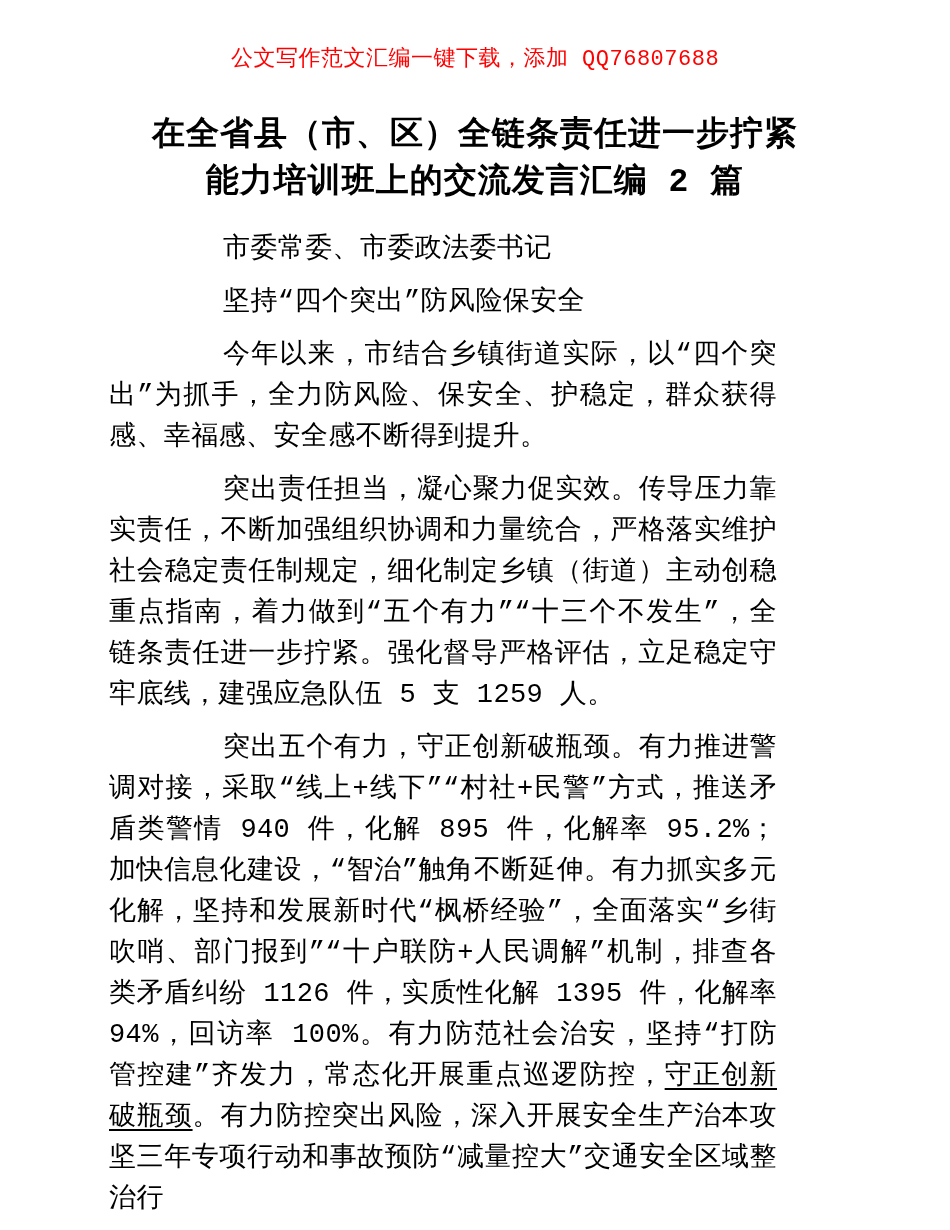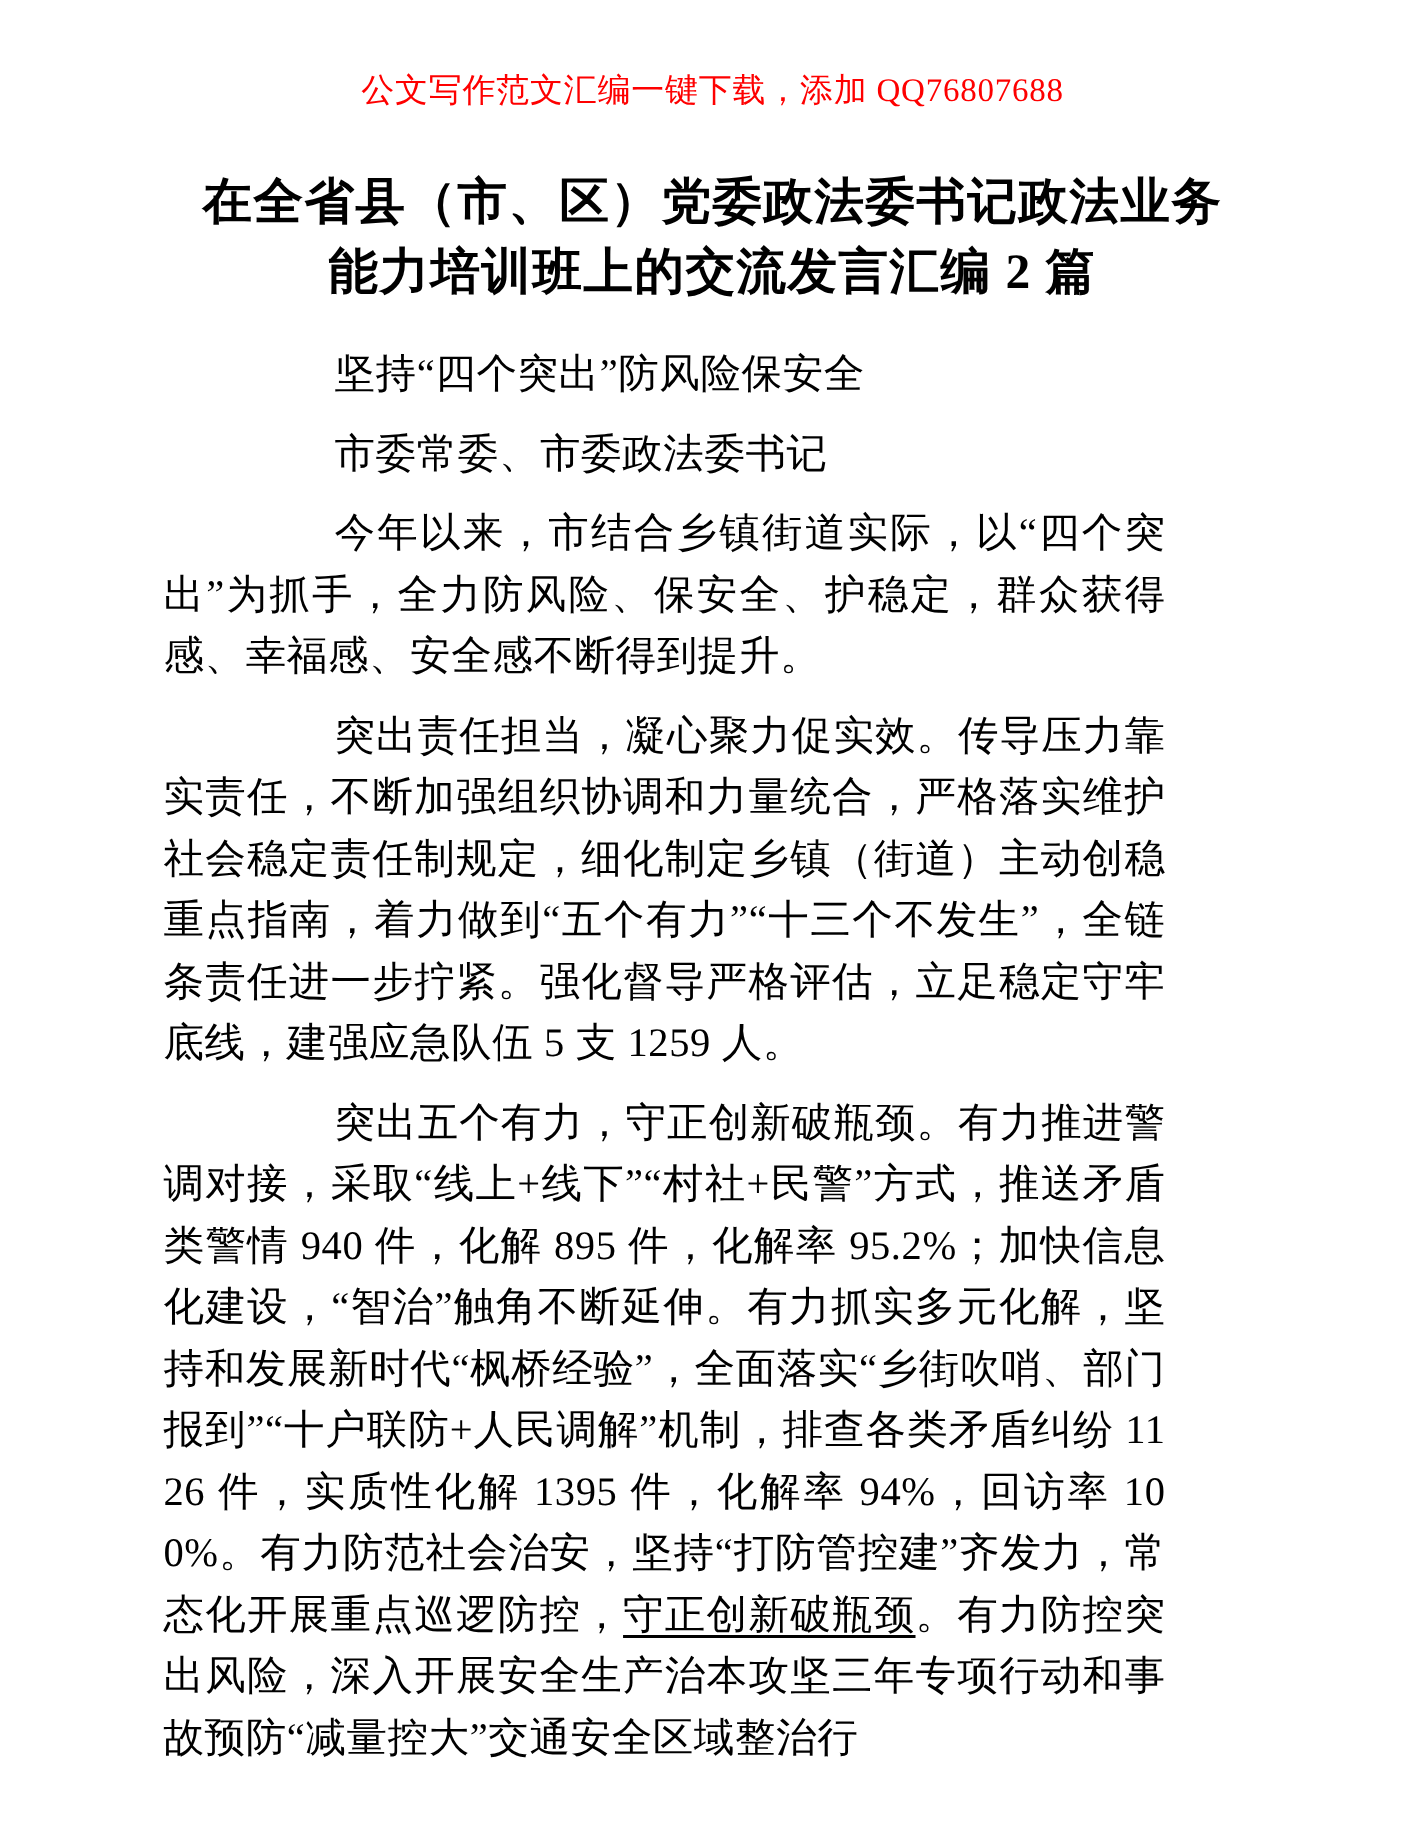--- a/index.html
+++ b/index.html
@@ -7,21 +7,21 @@
     padding: 0;
     background: #ffffff;
   }
   .page {
     position: relative;
     width: 880px;
     height: 1230px;
     margin: 0 auto;
     background: #ffffff;
     overflow: hidden;
-    font-family: Liberation Serif, serif;
+    font-family: Liberation Mono, monospace;
     color: #000000;
     -webkit-font-smoothing: antialiased;
   }
   .notice {
     padding-top: 46px;
     text-align: center;
     font-size: 22px;
     line-height: 28px;
     color: #fe0000;
     letter-spacing: 0.5px;
@@ -55,29 +55,29 @@
   }
 </style>
 </head>
 <body>
 
 <div class="page">
 
   <div class="notice">公文写作范文汇编一键下载，添加 QQ76807688</div>
 
   <div class="doc-title">
-    <div>在全省县（市、区）党委政法委书记政法业务</div>
+    <div>在全省县（市、区）全链条责任进一步拧紧</div>
     <div>能力培训班上的交流发言汇编 2 篇</div>
   </div>
 
   <div class="doc-body">
 
+    <p>市委常委、市委政法委书记</p>
+
     <p>坚持“四个突出”防风险保安全</p>
-
-    <p>市委常委、市委政法委书记</p>
 
     <p>今年以来，市结合乡镇街道实际，以“四个突出”为抓手，全力防风险、保安全、护稳定，群众获得感、幸福感、安全感不断得到提升。</p>
 
     <p>突出责任担当，凝心聚力促实效。传导压力靠实责任，不断加强组织协调和力量统合，严格落实维护社会稳定责任制规定，细化制定乡镇（街道）主动创稳重点指南，着力做到“五个有力”“十三个不发生”，全链条责任进一步拧紧。强化督导严格评估，立足稳定守牢底线，建强应急队伍 5 支 1259 人。</p>
 
     <p><span>突出五个有力，守正创新破瓶颈。有力推进警调对接，采取“线上+线下”“村社+民警”方式，推送矛盾类警情 940 件，化解 895 件，化解率 95.2%；加快信息化建设，“智治”触角不断延伸。有力抓实多元化解，坚持和发展新时代“枫桥经验”，全面落实“乡街吹哨、部门报到”“十户联防+人民调解”机制，排查各类矛盾纠纷 1126 件，实质性化解 1395 件，化解率 94%，回访率 100%。有力防范社会治安，坚持“打防管控建”齐发力，常态化开展重点巡逻防控，</span><span class="u">守正创新破瓶颈</span><span>。有力防控突出风险，深入开展安全生产治本攻坚三年专项行动和事故预防“减量控大”交通安全区域整治行</span></p>
 
   </div>
 
 </div>

